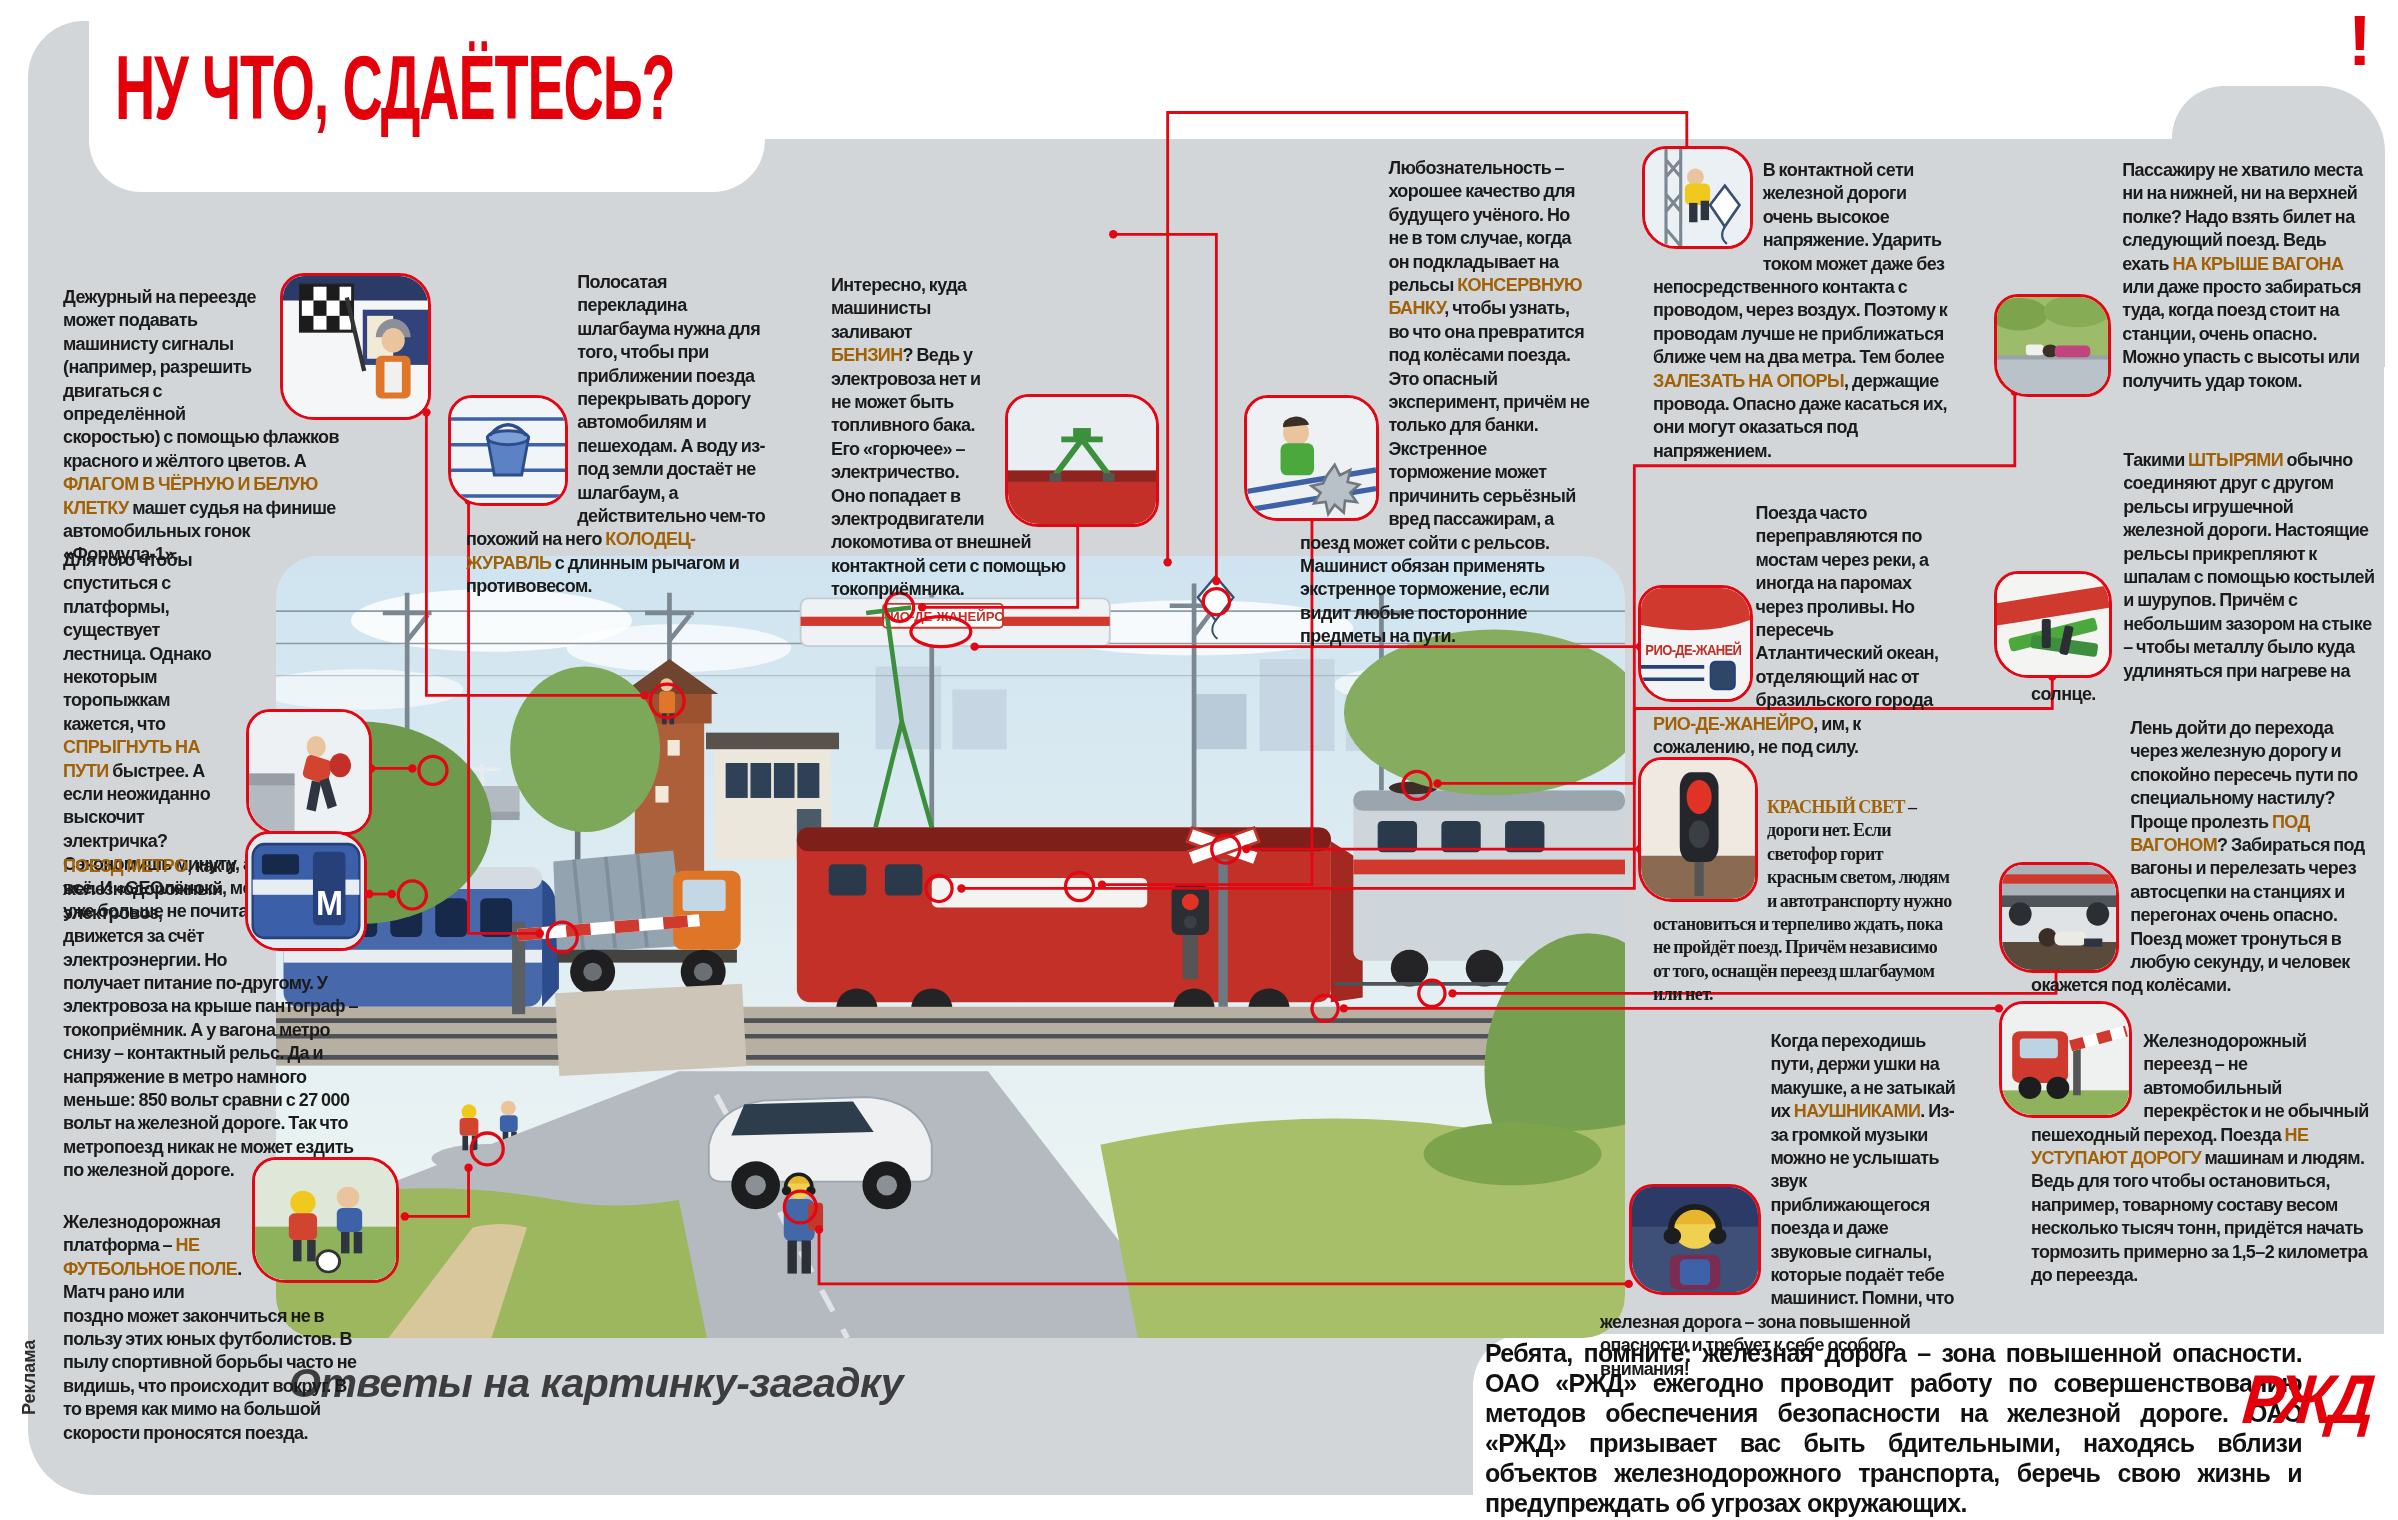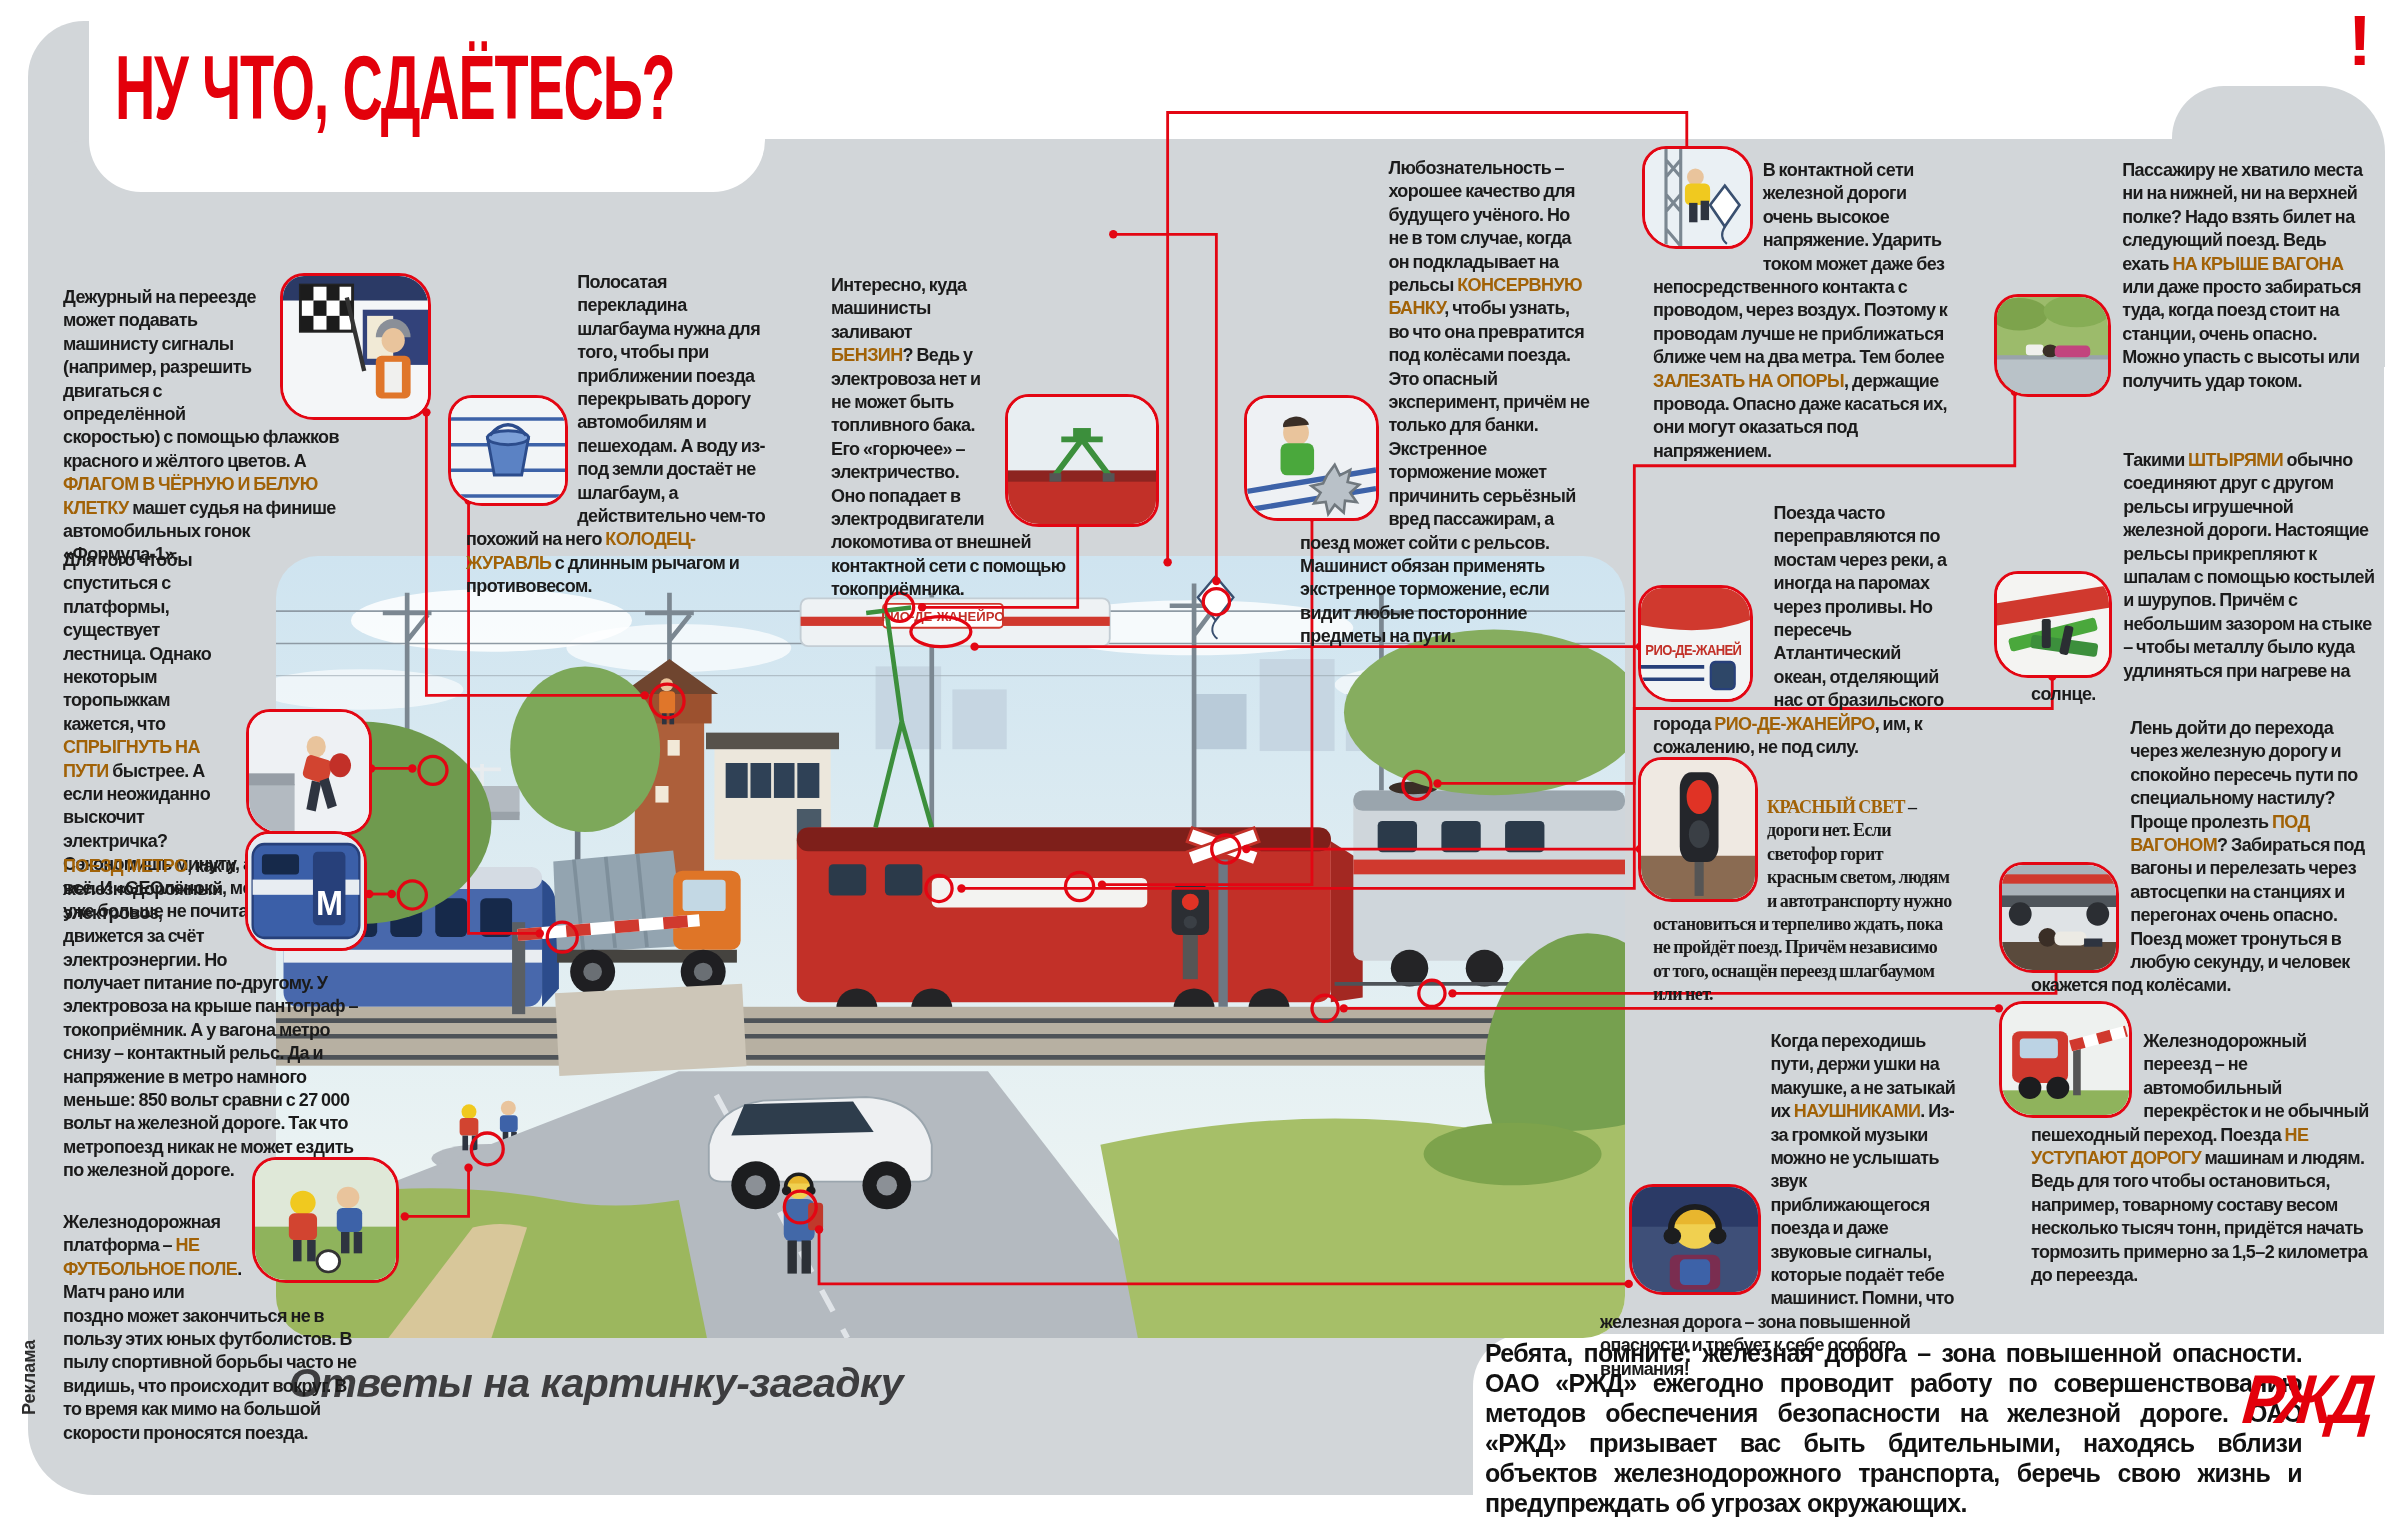--- a/index.html
+++ b/index.html
@@ -499,21 +499,21 @@
       <rect x="10" y="48" width="80" height="12" rx="3" fill="#4aa83c" transform="rotate(-14 50 54)"></rect>
       <rect x="30" y="58" width="60" height="12" rx="3" fill="#3c8f3c" transform="rotate(8 60 64)"></rect>
       <rect x="40" y="40" width="8" height="26" rx="2" fill="#2b2e33"></rect>
       <rect x="58" y="46" width="8" height="26" rx="2" fill="#2b2e33" transform="rotate(12 62 59)"></rect>
     </svg>
   </div>
   <p><span>Такими </span><span class="hl">ШТЫРЯМИ</span><span> обычно соединяют друг с другом рельсы игрушечной железной дороги. Настоящие рельсы прикрепляют к шпалам с помощью костылей и шурупов. Причём с небольшим зазором на стыке – чтобы металлу было куда удлиняться при нагреве на солнце.</span></p>
 </div>
 
 <div class="block" style="left:1646px;top:495px;width:315px;">
-  <div class="co fl" style="width:109px;height:111px;margin:90px 21px 0 -8.4px;">
+  <div class="co fl" style="width:109px;height:111px;margin:90px 3px 0 -8.4px;">
     <svg viewBox="0 0 100 90" preserveAspectRatio="none" style="font-size:19px">
       <rect width="100" height="90" fill="#f2f4f5"></rect>
       <path d="M0,0 H100 V26 Q60,40 0,30 Z" fill="#d0392e"></path>
       <text x="4" y="54" font-size="12" font-weight="bold" fill="#c23028">РИО-ДЕ-ЖАНЕЙ</text>
       <rect x="64" y="60" width="22" height="22" rx="4" fill="#2e4768" stroke="#27407a" stroke-width="2"></rect>
       <path d="M0,64 H58 M0,74 H58" stroke="#27407a" stroke-width="3" fill="none"></path>
     </svg>
   </div>
   <p><span>Поезда часто переправляются по мостам через реки, а иногда на паромах через проливы. Но пересечь Атлантический океан, отделяющий нас от бразильского города </span><span class="hl">РИО-ДЕ-ЖАНЕЙРО</span><span>, им, к сожалению, не под силу.</span></p>
 </div>

